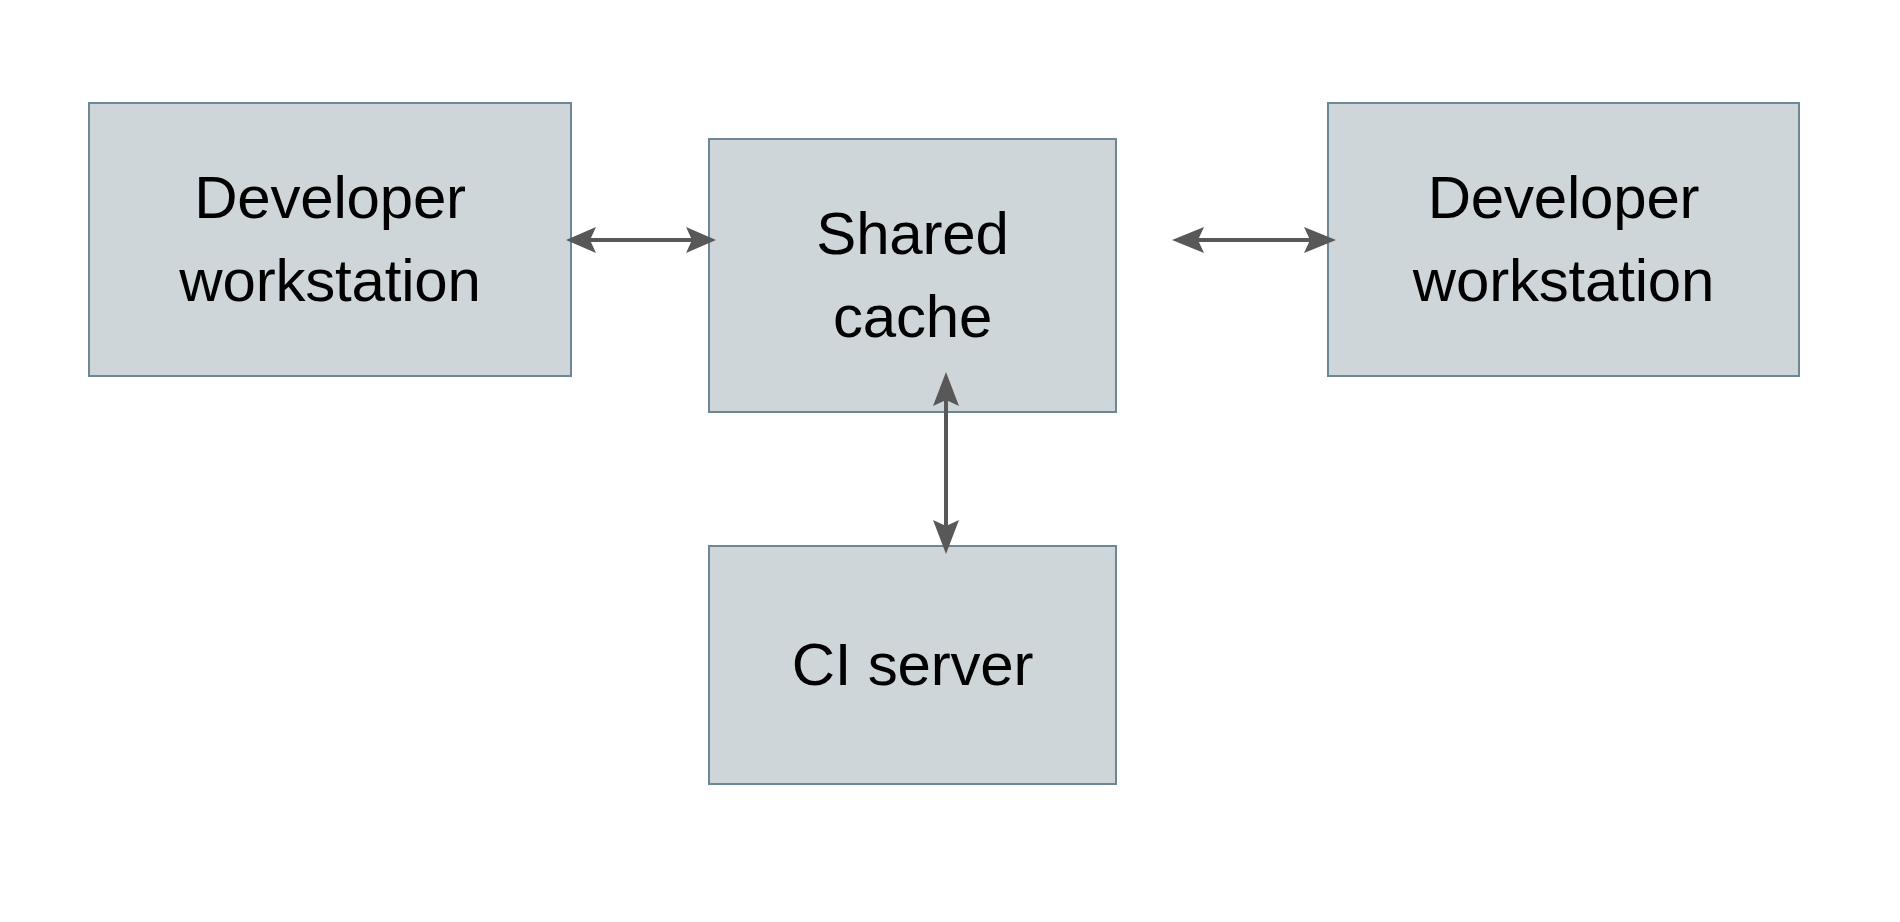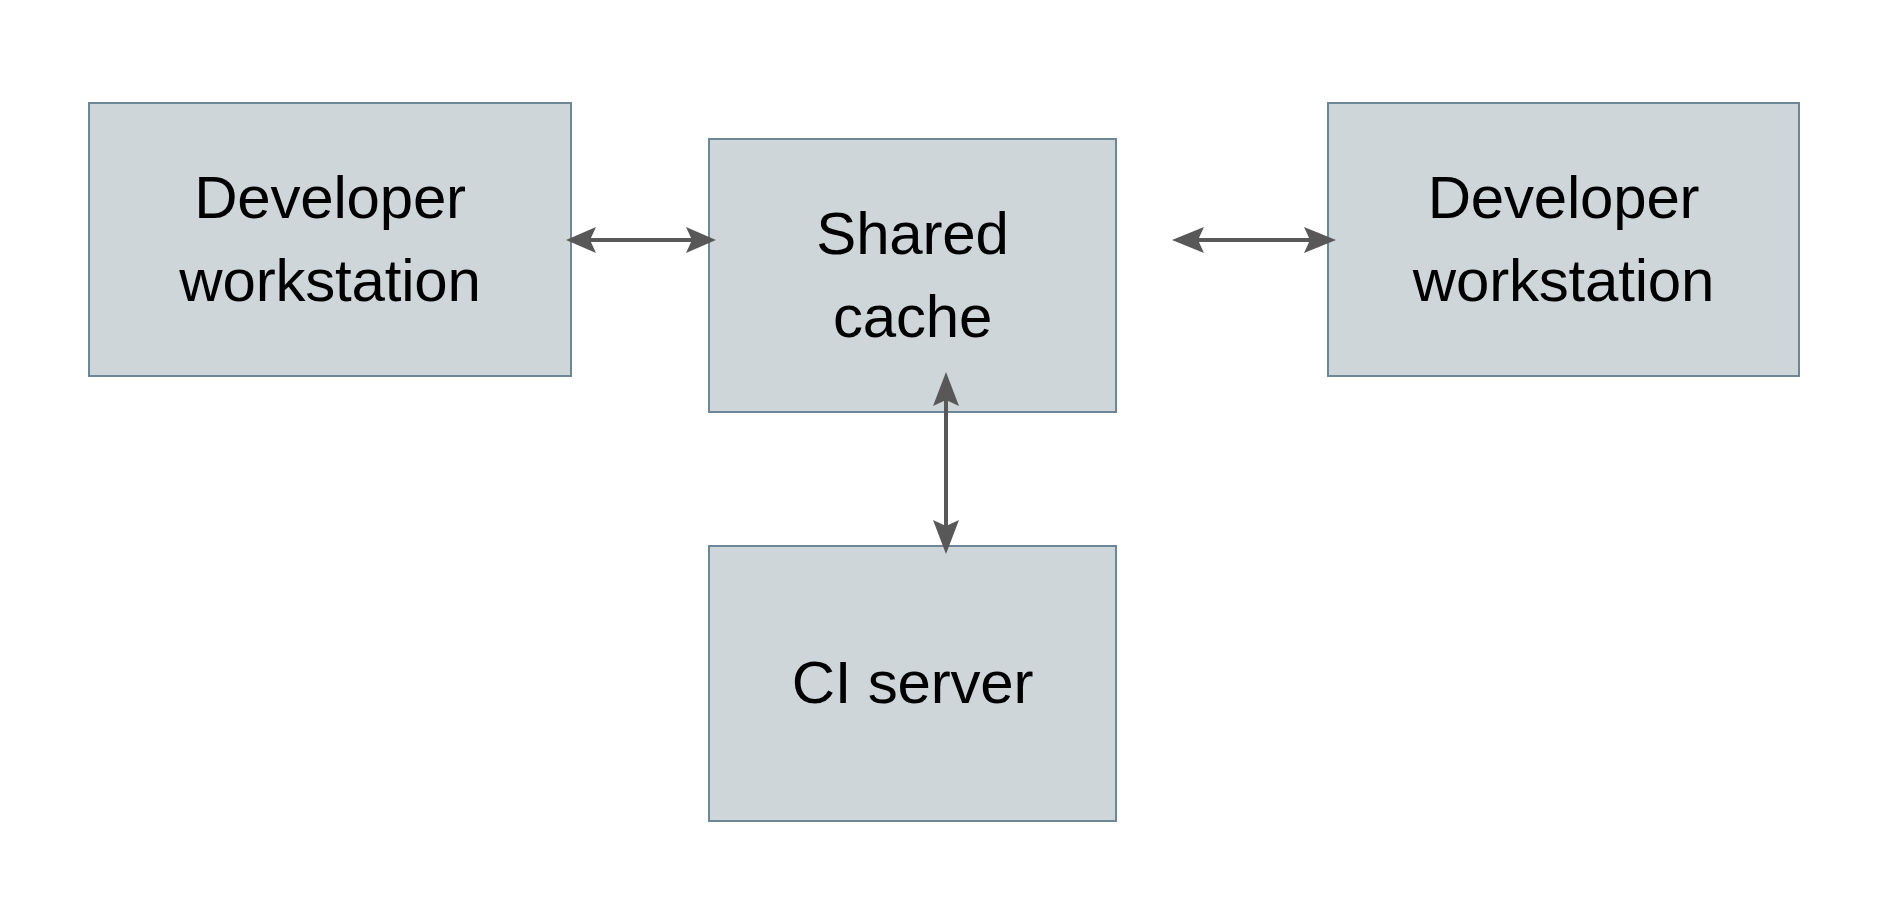--- a/index.html
+++ b/index.html
@@ -54,21 +54,21 @@
   #node-dev-right {
     left: 1327px;
     top: 102px;
     width: 473px;
     height: 275px;
   }
   #node-ci-server {
     left: 708px;
     top: 545px;
     width: 409px;
-    height: 277px;
+    height: 240px;
   }
   .edge {
     position: absolute;
     pointer-events: none;
   }
   #edge-left {
     left: 566px;
     top: 216px;
     width: 150px;
     height: 48px;

